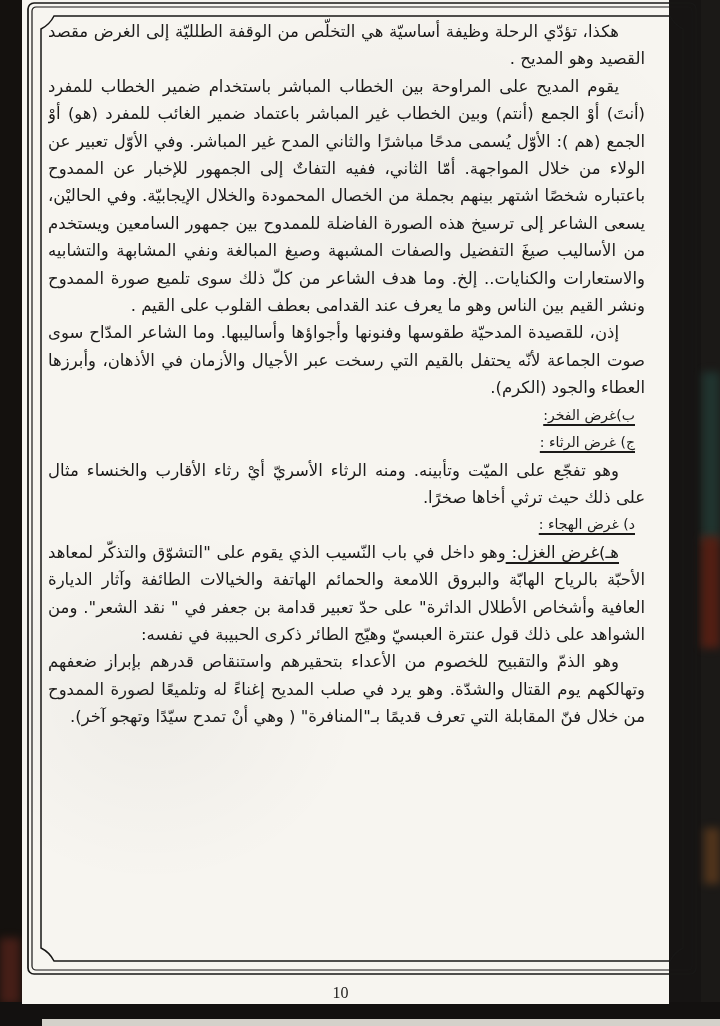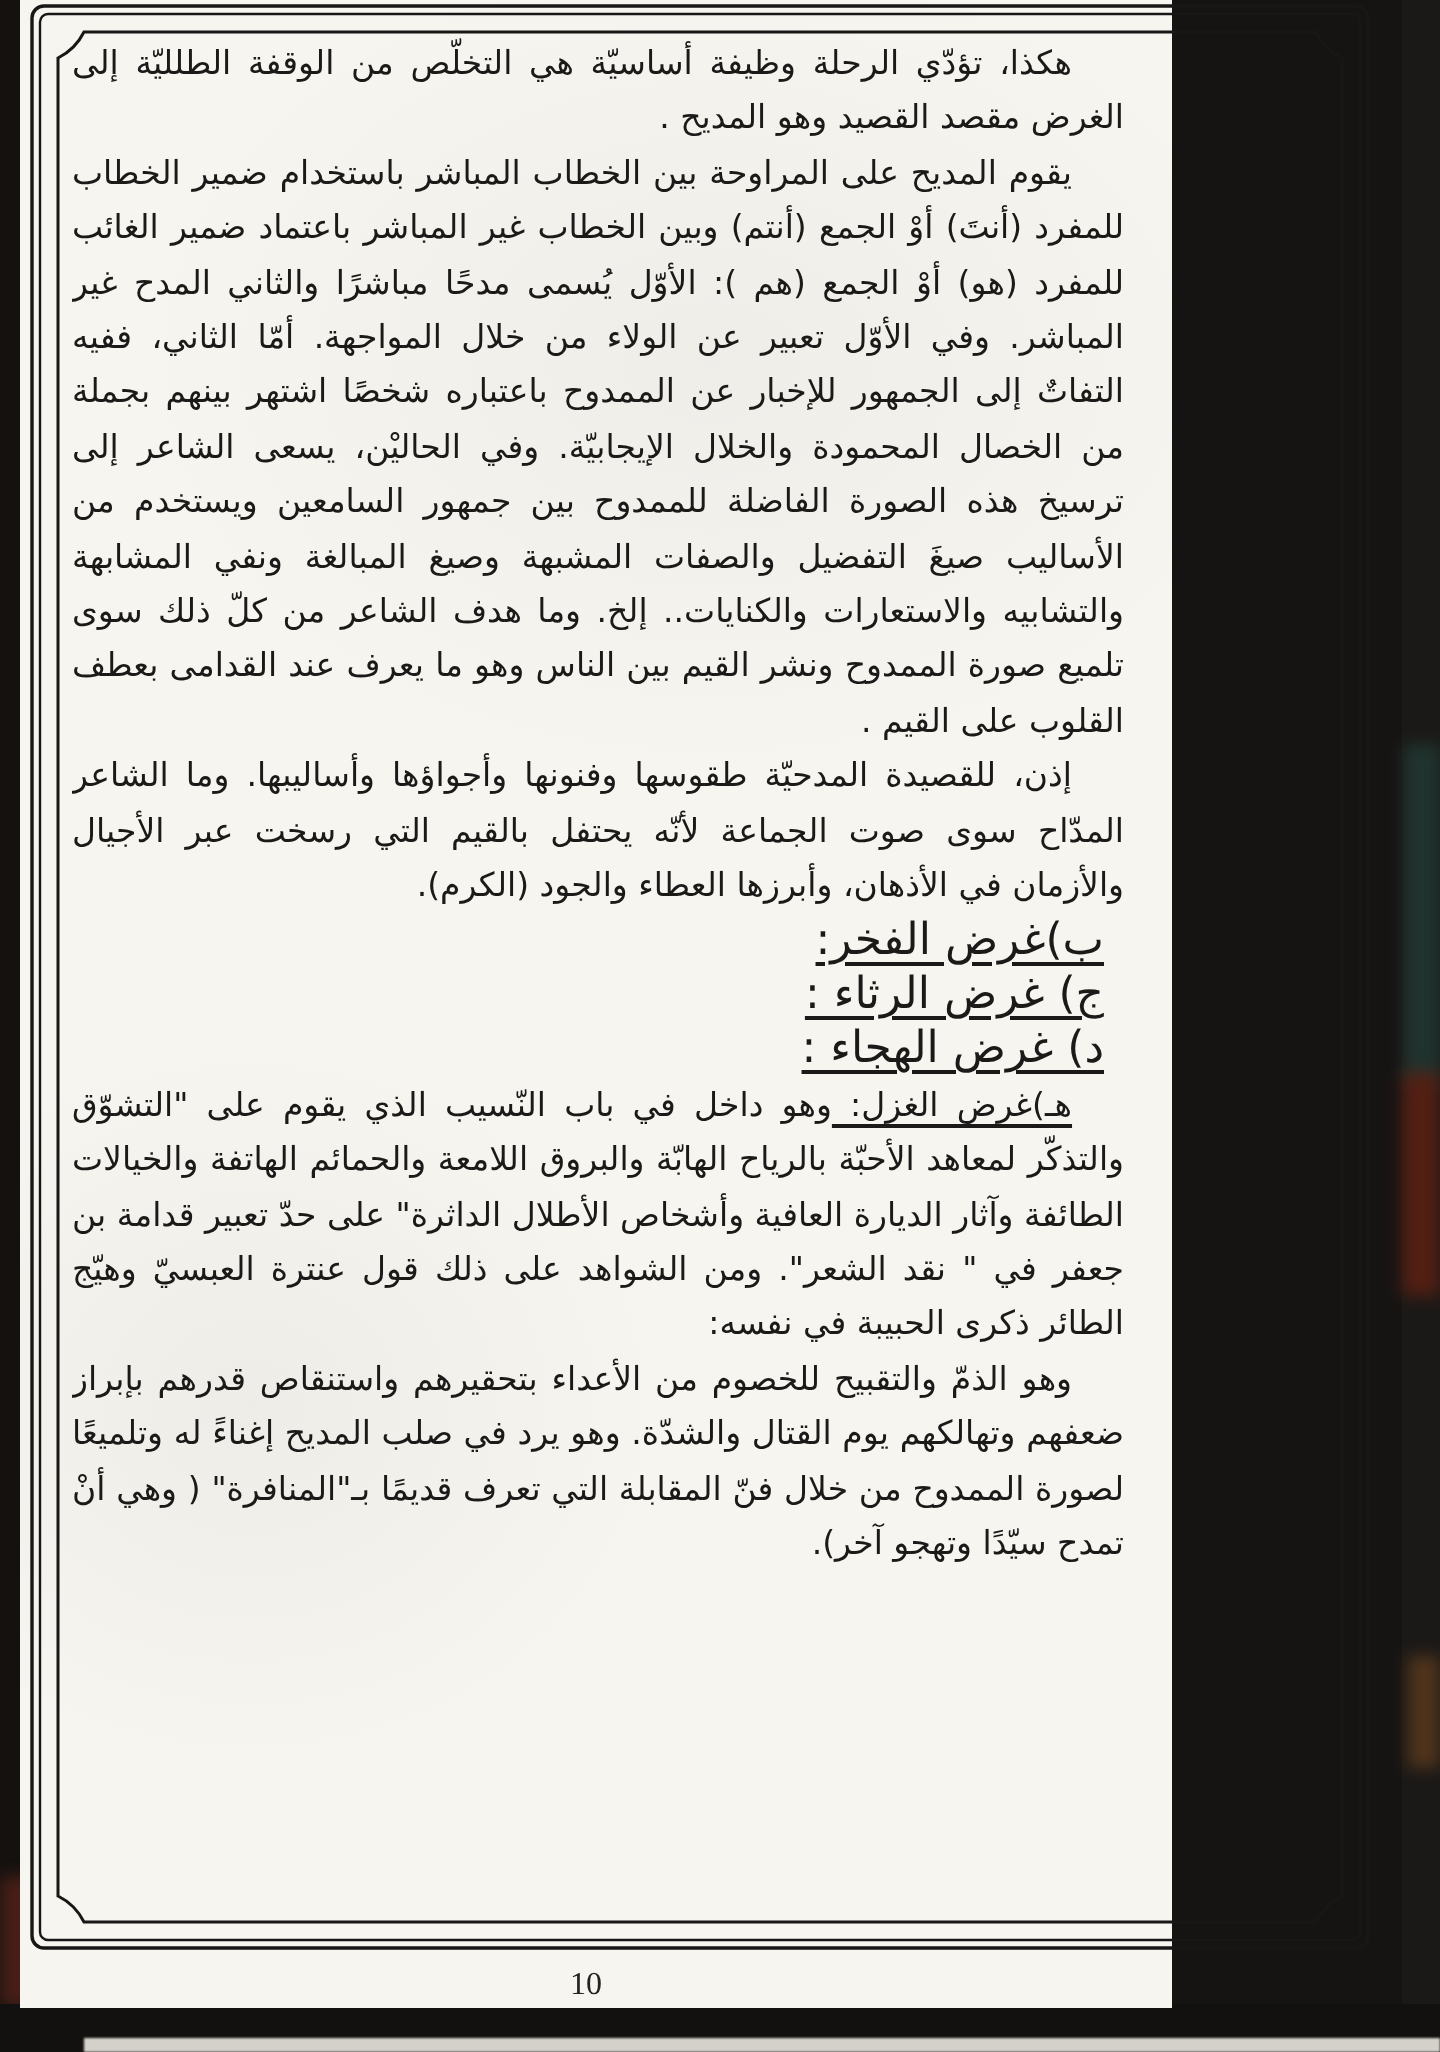--- a/index.html
+++ b/index.html
@@ -17,41 +17,40 @@
   .patch{position:absolute;pointer-events:none;filter:blur(4px);}
   .patch-teal{right:0;top:372px;width:18px;height:170px;background:#223d37;opacity:.75;}
   .patch-maroon-r{right:0;top:536px;width:19px;height:112px;background:#5c2013;opacity:.85;}
   .patch-orange-r{right:0;top:828px;width:16px;height:56px;background:#7c4a20;opacity:.55;}
   .patch-maroon-l{left:0;top:938px;width:20px;height:66px;background:#53221a;opacity:.8;}
   .band-bottom{left:0;top:1002px;width:720px;height:24px;background:#131110;}
   .strip-nextpage{left:42px;top:1019px;width:678px;height:7px;background:#d4d1ca;filter:blur(.6px);}
 
   
   .page{
-    position:absolute;left:10px;top:0;width:560px;height:1004px;
+    position:absolute;left:22px;top:0;width:647px;height:1004px;
     background:
       radial-gradient(ellipse 420px 300px at 60% 18%, rgba(0,0,0,.03), rgba(0,0,0,0) 70%),
       radial-gradient(ellipse 300px 260px at 20% 70%, rgba(0,0,0,.035), rgba(0,0,0,0) 70%),
       #f7f5f0;
-    padding-left: 16px;
   }
   .frame-svg{position:absolute;left:0;top:0;}
 
   
   .text-area{
     position:absolute;left:26px;right:24px;top:18px;height:938px;
     direction:rtl;
     color:#1b1a19;
     font-size:16.5px;
     line-height:27.4px;
     overflow:hidden;
   }
   .text-area p{margin:0;text-align:justify;}
   p.body.indent{text-indent:26px;}
-  p.heading{font-size:22px;text-indent:10px;}
+  p.heading{font-size:14px;text-indent:10px;}
   .b{font-weight:400;}
   .u{text-decoration:underline;text-decoration-thickness:1.8px;text-underline-offset:4px;}
   .verse{
     display:flex;justify-content:center;gap:26px;
     font-weight:700;font-size:17px;margin-top:3px;
     transform:translateX(8px); 
     white-space:nowrap;
   }
   .page-number{
     position:absolute;left:0;right:10px;bottom:2px;
@@ -80,20 +79,21 @@
     <rect x="10" y="7" width="660" height="963" rx="4" fill="none" stroke="#181716" stroke-width="1.2"></rect>
     <path d="M 32 16 H 648 A 29 29 0 0 0 661 29 V 948 A 29 29 0 0 0 648 961 H 32 A 29 29 0 0 0 19 948 V 29 A 29 29 0 0 0 32 16 Z" fill="none" stroke="#181716" stroke-width="1.5"></path>
   </svg>
 
   <div class="text-area" id="text-area">
       <p class="body indent"><span>هكذا، تؤدّي الرحلة وظيفة أساسيّة هي التخلّص من الوقفة الطلليّة إلى الغرض مقصد القصيد وهو المديح .</span></p>
       <p class="body indent"><span>يقوم المديح على المراوحة بين الخطاب المباشر باستخدام ضمير الخطاب للمفرد (أنتَ) أوْ الجمع (أنتم) وبين الخطاب غير المباشر باعتماد ضمير الغائب للمفرد (هو) أوْ الجمع (هم ): الأوّل يُسمى مدحًا مباشرًا والثاني المدح غير المباشر. وفي الأوّل تعبير عن الولاء من خلال المواجهة.  أمّا الثاني، ففيه </span><span class="b">التفاتٌ</span><span> إلى الجمهور للإخبار عن الممدوح باعتباره شخصًا اشتهر بينهم بجملة من الخصال المحمودة والخلال الإيجابيّة. وفي الحاليْن، يسعى الشاعر إلى ترسيخ هذه الصورة الفاضلة للممدوح بين جمهور السامعين ويستخدم من الأساليب صيغَ التفضيل والصفات المشبهة وصيغ المبالغة ونفي المشابهة والتشابيه والاستعارات والكنايات.. إلخ. وما هدف الشاعر من كلّ ذلك سوى تلميع صورة الممدوح ونشر القيم بين الناس وهو ما يعرف عند القدامى </span><span class="b">بعطف القلوب على القيم</span><span> .</span></p>
       <p class="body indent"><span>إذن،  للقصيدة المدحيّة طقوسها وفنونها وأجواؤها وأساليبها. وما الشاعر المدّاح سوى صوت الجماعة لأنّه يحتفل بالقيم التي رسخت عبر الأجيال والأزمان في الأذهان، وأبرزها العطاء والجود (الكرم).</span></p>
       <p class="heading"><span class="b u">ب)غرض الفخر:</span></p>
       <p class="heading"><span class="b u">ج) غرض الرثاء :</span></p>
+      <p class="body indent"><span>وهو تفجّع على الميّت وتأبينه. ومنه الرثاء الأسريّ أيْ رثاء الأقارب والخنساء مثال على ذلك حيث ترثي أخاها صخرًا.</span></p>
       <p class="heading"><span class="b u">د) غرض الهجاء :</span></p>
       <p class="body indent"><span class="b u">هـ)غرض الغزل: </span><span>  وهو داخل في باب النّسيب الذي يقوم على "التشوّق والتذكّر لمعاهد الأحبّة بالرياح الهابّة والبروق اللامعة والحمائم الهاتفة والخيالات الطائفة وآثار الديارة العافية وأشخاص الأطلال الداثرة" على حدّ تعبير قدامة بن جعفر في " نقد الشعر". ومن الشواهد على ذلك قول عنترة العبسيّ وهيّج الطائر ذكرى الحبيبة في نفسه:</span></p>
       <p class="body indent"><span>وهو الذمّ والتقبيح للخصوم من الأعداء بتحقيرهم واستنقاص قدرهم بإبراز ضعفهم وتهالكهم يوم القتال والشدّة. وهو يرد في صلب المديح إغناءً له وتلميعًا لصورة الممدوح من خلال فنّ المقابلة التي تعرف قديمًا </span><span class="b">بـ"المنافرة"</span><span> ( وهي أنْ تمدح سيّدًا وتهجو آخر).</span></p>
       <div class="verse">
       </div>
     </div>
 
   <div class="page-number">10</div>
 </div>
 

